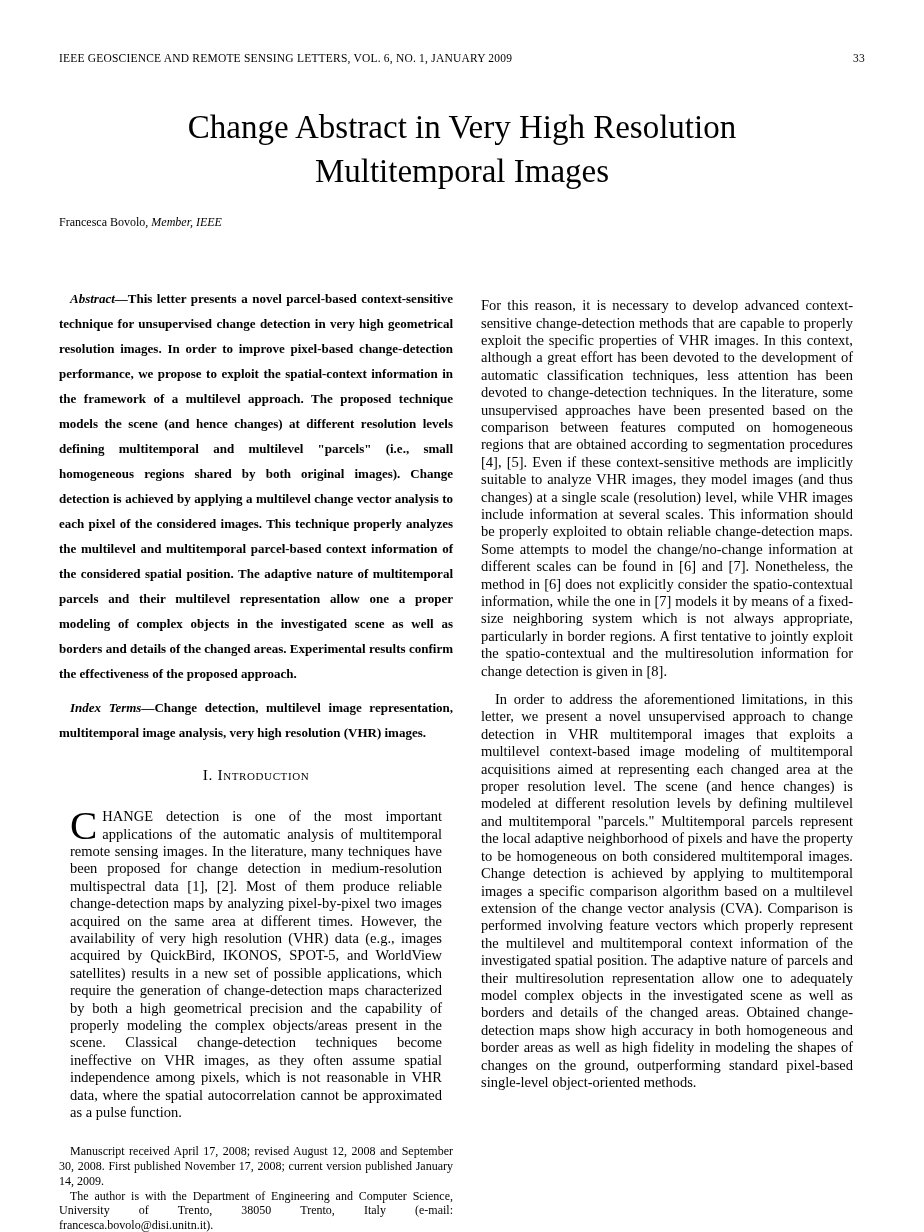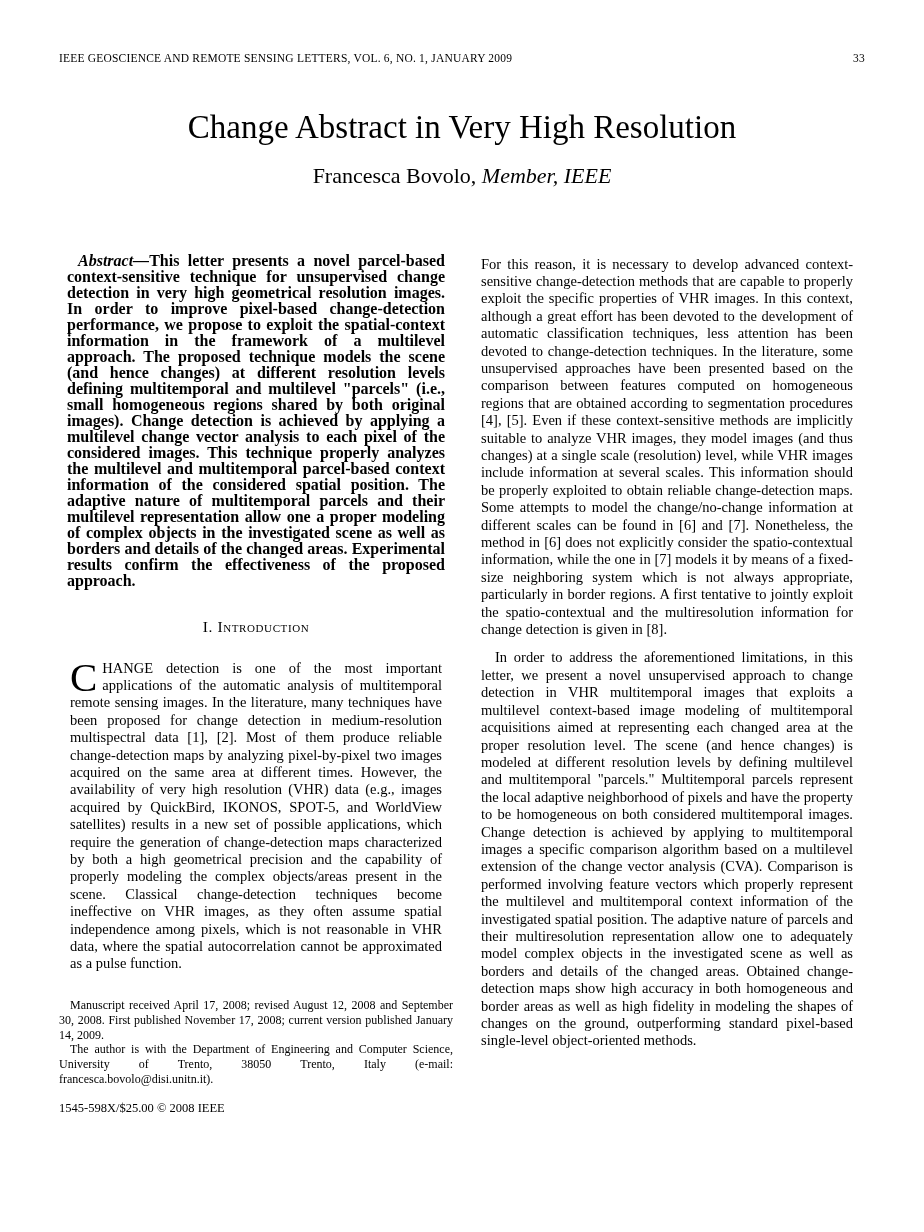--- a/index.html
+++ b/index.html
@@ -24,40 +24,40 @@
   }
   .paper-title {
     text-align: center;
     font-size: 33px;
     font-weight: 400;
     margin: 42px 0 0 0;
     line-height: 1.32;
   }
   .paper-title span { display: block; }
   .author-line {
-    text-align: center;
-    font-size: 22px;
-    margin-top: 13px;
+    text-align: left;
+    font-size: 12px;
+    margin-top: 22px;
   }
   .ital { font-style: italic; }
   .columns {
     display: flex;
     gap: 17px;
     margin-top: 56px;
     min-height: 842px;
   }
   .col { width: 394px; }
   .col-left { display: flex; flex-direction: column; }
   .abstract, .index-terms {
     font-weight: bold;
-    font-size: 16px;
-    line-height: 16px;
+    font-size: 13px;
+    line-height: 25px;
     text-align: justify;
     text-indent: 11px;
-    margin: 8px;
+    margin: 0;
   }
   .index-terms { margin-top: 9px; }
   .lbl-ital { font-style: italic; font-weight: bold; }
   .section-heading {
     text-align: center;
     font-size: 15.5px;
     font-weight: 400;
     font-variant: small-caps;
     letter-spacing: 0.6px;
     margin: 21px 0 13px 0;
@@ -95,32 +95,34 @@
 
 <div class="page">
 
   <header class="running-head">
     <span>IEEE GEOSCIENCE AND REMOTE SENSING LETTERS, VOL. 6, NO. 1, JANUARY 2009</span>
     <span>33</span>
   </header>
 
   <h1 class="paper-title">
     <span>Change Abstract in Very High Resolution</span>
+    <span>Multitemporal Images</span>
   </h1>
 
   <div class="author-line">
     <span>Francesca Bovolo, </span><span class="ital">Member, IEEE</span>
   </div>
 
   <div class="columns">
 
     <div class="col col-left">
 
       <p class="abstract"><span class="lbl-ital">Abstract—</span><span>This letter presents a novel parcel-based context-sensitive technique for unsupervised change detection in very high geometrical resolution images. In order to improve pixel-based change-detection performance, we propose to exploit the spatial-context information in the framework of a multilevel approach. The proposed technique models the scene (and hence changes) at different resolution levels defining multitemporal and multilevel "parcels" (i.e., small homogeneous regions shared by both original images). Change detection is achieved by applying a multilevel change vector analysis to each pixel of the considered images. This technique properly analyzes the multilevel and multitemporal parcel-based context information of the considered spatial position. The adaptive nature of multitemporal parcels and their multilevel representation allow one a proper modeling of complex objects in the investigated scene as well as borders and details of the changed areas. Experimental results confirm the effectiveness of the proposed approach.</span></p>
 
+      <p class="index-terms"><span class="lbl-ital">Index Terms—</span><span>Change detection, multilevel image representation, multitemporal image analysis, very high resolution (VHR) images.</span></p>
 
       <h2 class="section-heading">I. Introduction</h2>
 
       <p class="body-par"><span class="dropcap">C</span><span>HANGE detection is one of the most important applications of the automatic analysis of multitemporal remote sensing images. In the literature, many techniques have been proposed for change detection in medium-resolution multispectral data [1], [2]. Most of them produce reliable change-detection maps by analyzing pixel-by-pixel two images acquired on the same area at different times. However, the availability of very high resolution (VHR) data (e.g., images acquired by QuickBird, IKONOS, SPOT-5, and WorldView satellites) results in a new set of possible applications, which require the generation of change-detection maps characterized by both a high geometrical precision and the capability of properly modeling the complex objects/areas present in the scene. Classical change-detection techniques become ineffective on VHR images, as they often assume spatial independence among pixels, which is not reasonable in VHR data, where the spatial autocorrelation cannot be approximated as a pulse function.</span></p>
 
       <div class="footnote">
         <p>Manuscript received April 17, 2008; revised August 12, 2008 and September 30, 2008. First published November 17, 2008; current version published January 14, 2009.</p>
         <p>The author is with the Department of Engineering and Computer Science, University of Trento, 38050 Trento, Italy (e-mail: francesca.bovolo@disi.unitn.it).</p>
       </div>
 

